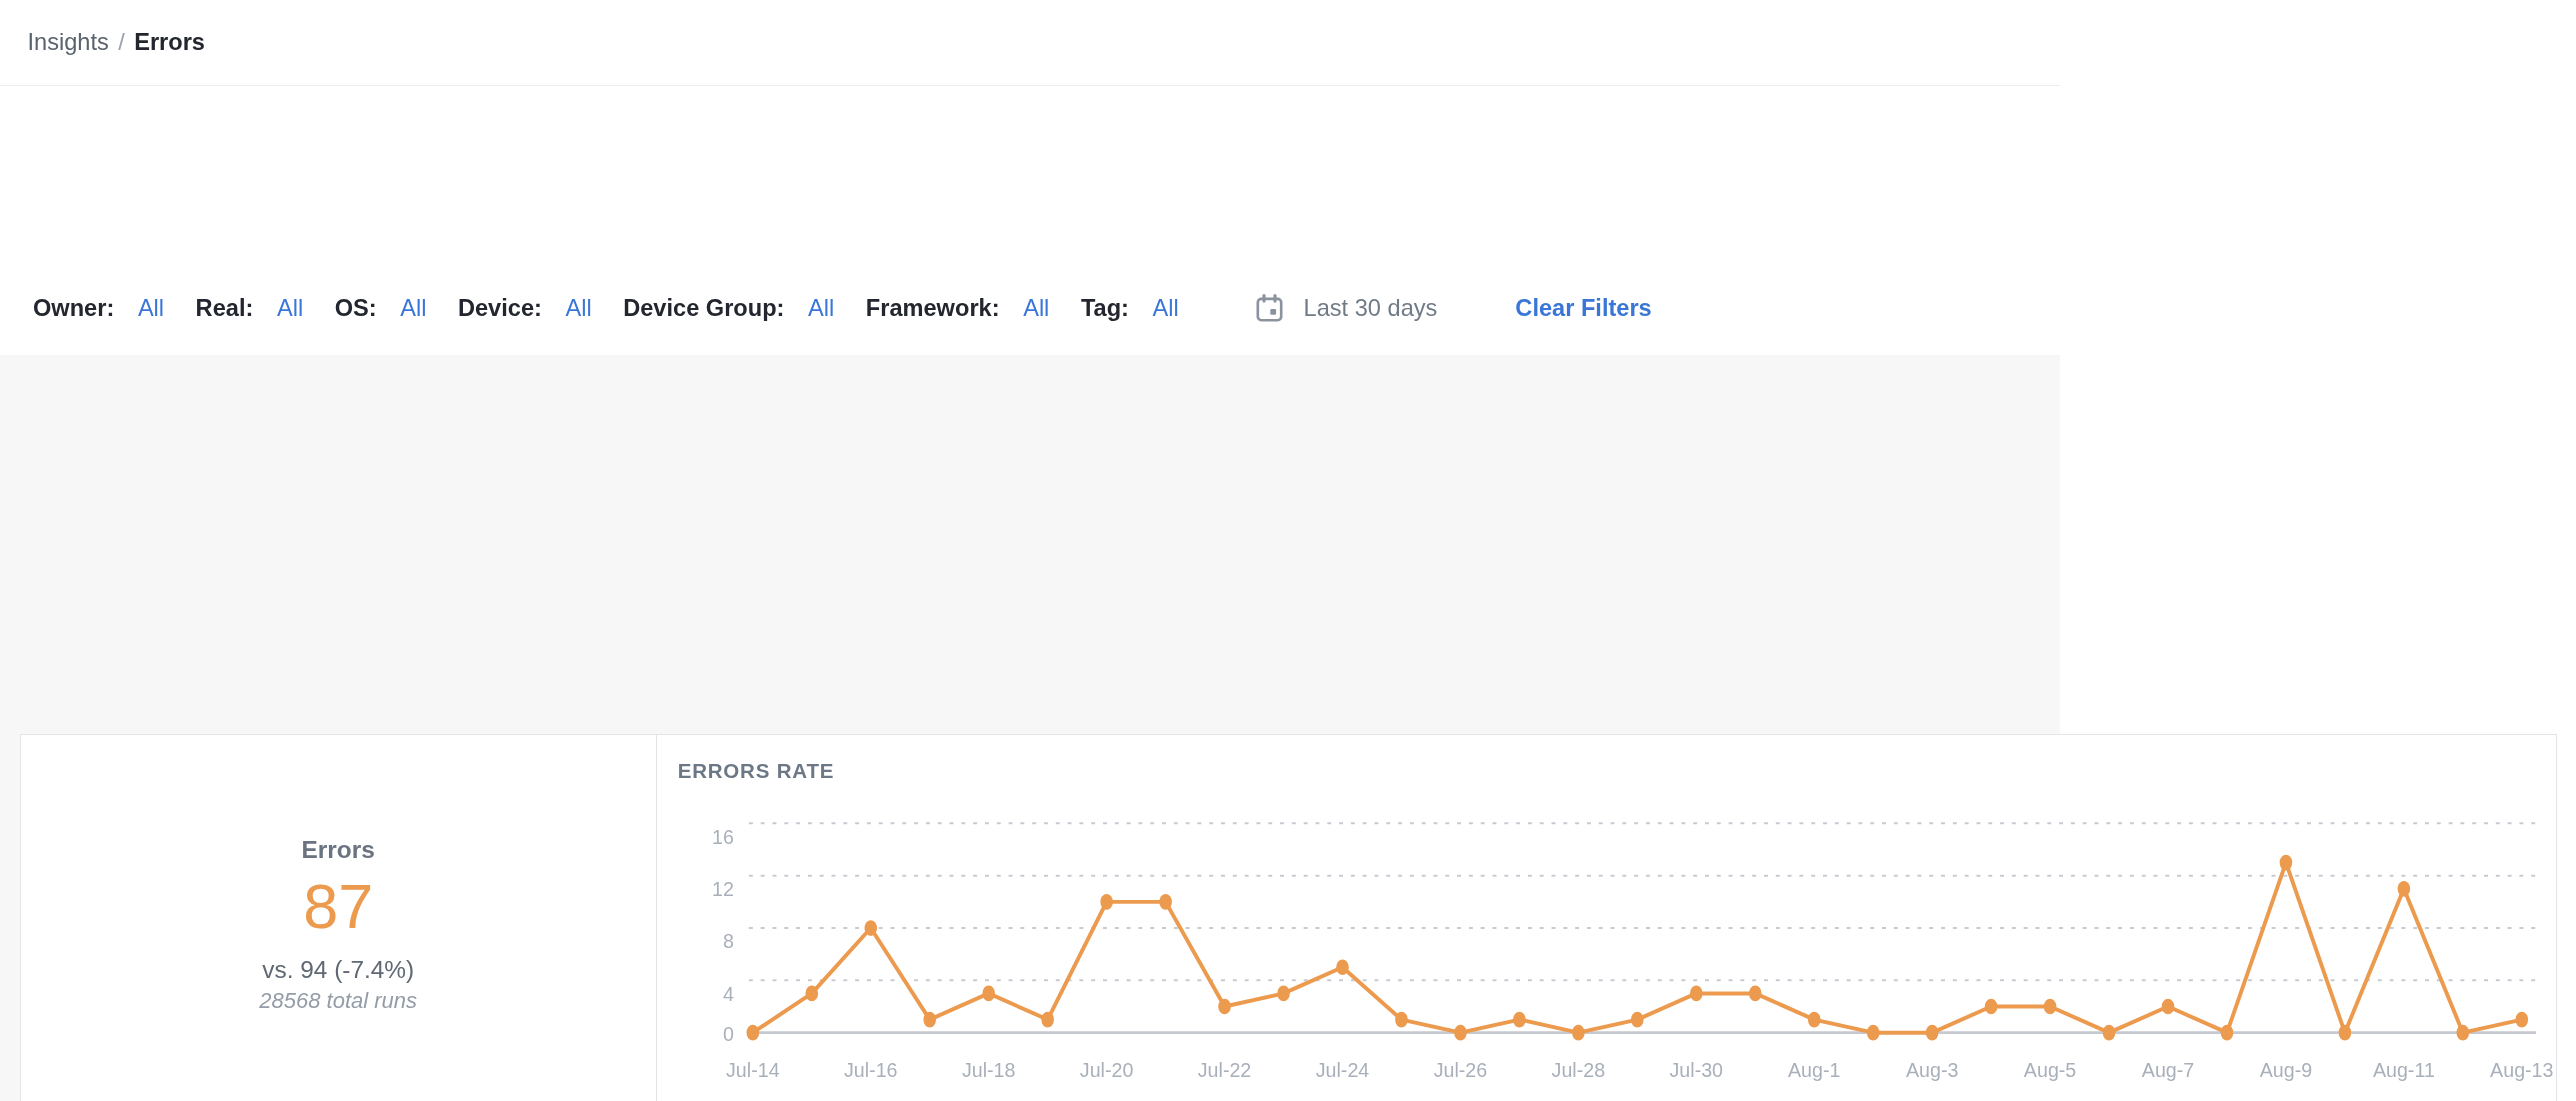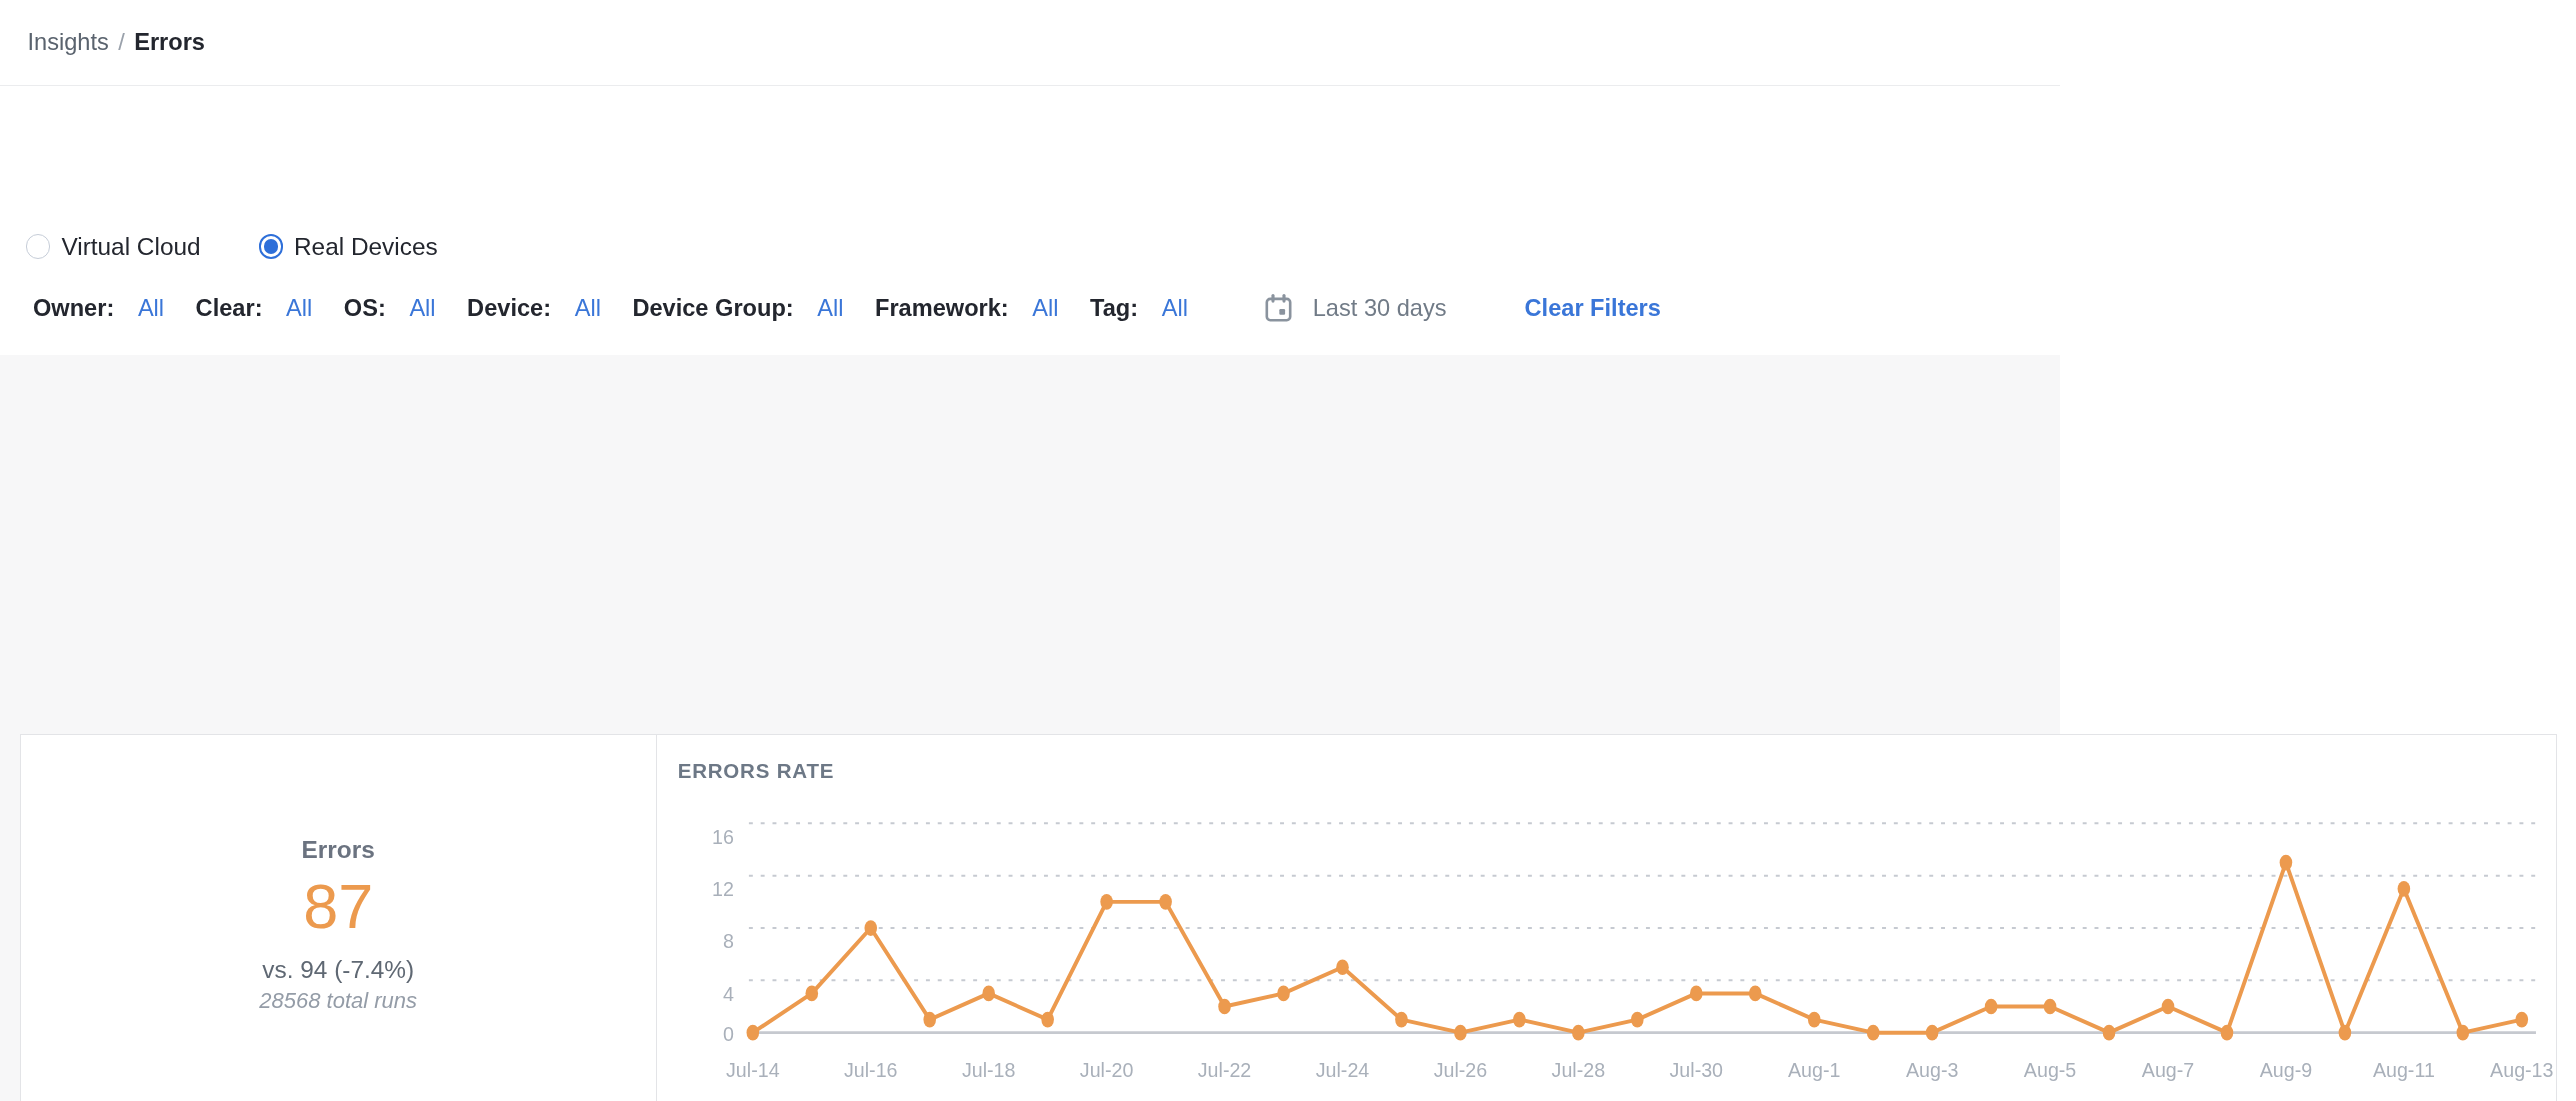--- a/index.html
+++ b/index.html
@@ -78,41 +78,30 @@
 
 <div class="page">
 
   <div class="breadcrumb-bar">
     <span class="crumb-section">Insights</span>
     <span class="crumb-sep">/</span>
     <span class="crumb-current">Errors</span>
   </div>
 
 
-  <div class="toggle-row">
-
-  <div class="radio-item">
-        <span class="radio"></span>
-        <span class="radio-label">Virtual Cloud</span>
-      </div>
-      <div class="radio-item">
-        <span class="radio checked"></span>
-        <span class="radio-label">Real Devices</span>
-      </div>
-    </div>
 
   <div class="filter-bar">
     <div style="display:flex;align-items:flex-end;">
 
     <div class="filter-group">
           <span class="filter-label">Owner:</span>
           <a class="filter-value">All</a>
         </div>
         <div class="filter-group">
-          <span class="filter-label">Clear:</span>
+          <span class="filter-label">Real:</span>
           <a class="filter-value">All</a>
         </div>
         <div class="filter-group">
           <span class="filter-label">OS:</span>
           <a class="filter-value">All</a>
         </div>
         <div class="filter-group">
           <span class="filter-label">Device:</span>
           <a class="filter-value">All</a>
         </div>

